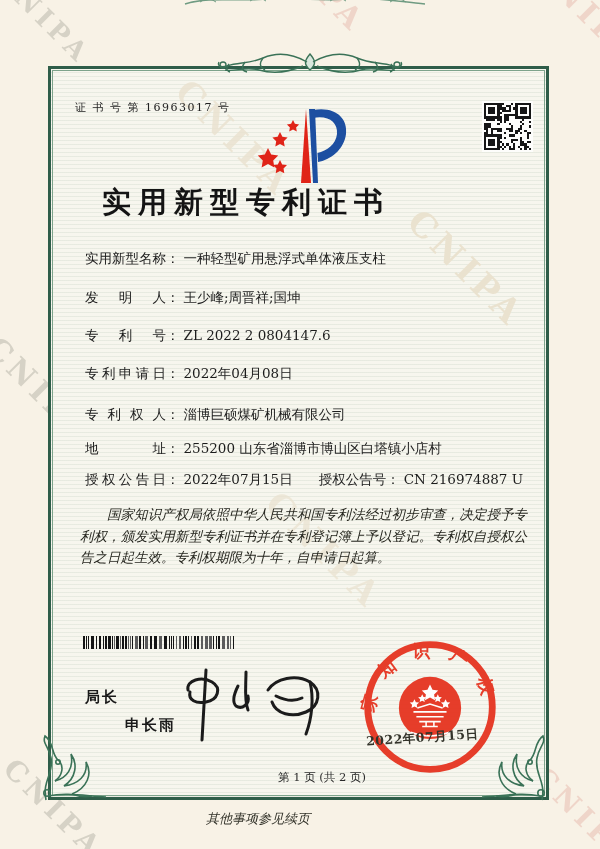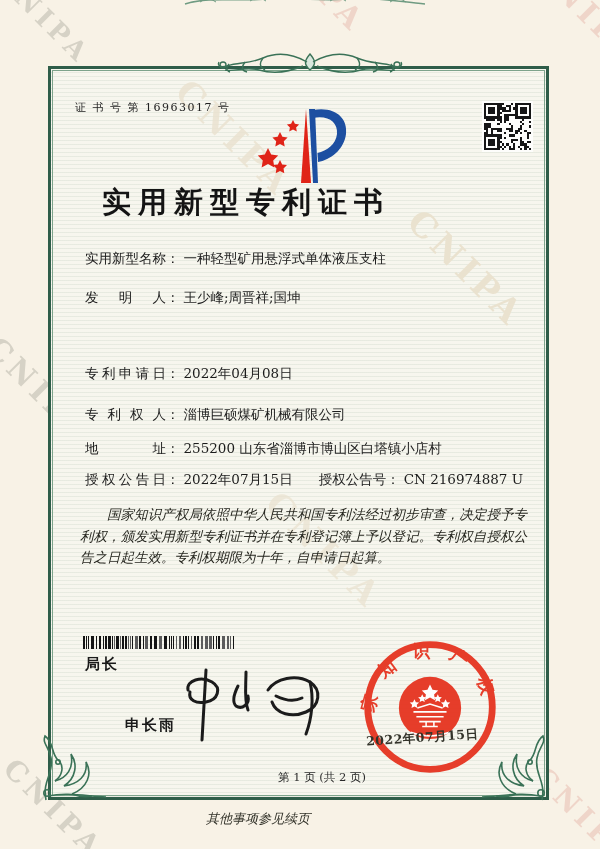--- a/index.html
+++ b/index.html
@@ -345,20 +345,23 @@
   </div>
 
   <div class="abs title">实用新型专利证书</div>
 
   <div class="abs field-row" style="top:250px;">
     <span class="flabel">实用新型名称</span><span class="fcolon">：</span><span class="fvalue">一种轻型矿用悬浮式单体液压支柱</span>
   </div>
   <div class="abs field-row" style="top:289px;">
     <span class="flabel">发明人</span><span class="fcolon">：</span><span class="fvalue">王少峰;周晋祥;国坤</span>
   </div>
+  <div class="abs field-row" style="top:327px;">
+    <span class="flabel">专利号</span><span class="fcolon">：</span><span class="fvalue">ZL 2022 2 0804147.6</span>
+  </div>
   <div class="abs field-row" style="top:365px;">
     <span class="flabel">专利申请日</span><span class="fcolon">：</span><span class="fvalue">2022年04月08日</span>
   </div>
   <div class="abs field-row" style="top:406px;">
     <span class="flabel">专利权人</span><span class="fcolon">：</span><span class="fvalue">淄博巨硕煤矿机械有限公司</span>
   </div>
   <div class="abs field-row" style="top:440px;">
     <span class="flabel">地址</span><span class="fcolon">：</span><span class="fvalue">255200 山东省淄博市博山区白塔镇小店村</span>
   </div>
   <div class="abs field-row" style="top:471px;">
@@ -412,21 +415,21 @@
       <rect x="126" y="0" width="3" height="13" fill="#5c5c5c"></rect>
       <rect x="130" y="0" width="1" height="13" fill="#151515"></rect>
       <rect x="133" y="0" width="1" height="13" fill="#151515"></rect>
       <rect x="135" y="0" width="2" height="13" fill="#151515"></rect>
       <rect x="139" y="0" width="3" height="13" fill="#5c5c5c"></rect>
       <rect x="144" y="0" width="2" height="13" fill="#5c5c5c"></rect>
       <rect x="147" y="0" width="1" height="13" fill="#5c5c5c"></rect>
       <rect x="150" y="0" width="1" height="13" fill="#151515"></rect>
     </svg>
 
-  <div class="abs director" style="top:655px;">局长</div>
+  <div class="abs director" style="top:688px;">局长</div>
   <div class="abs director" style="top:716px;margin-left:40px;">申长雨</div>
 
   <svg class="abs" style="left:172px;top:656px;" width="160" height="96" viewBox="0 0 160 96">
     <g stroke="#1b1b1b" stroke-width="3" fill="none" stroke-linecap="round">
       <path d="M34,14 C33,30 32,52 30,84"></path>
       <path d="M16,34 C14,24 30,20 40,26 C50,32 46,44 34,46 C24,48 16,44 18,36"></path>
       <path d="M66,30 C62,38 60,46 64,50 C70,54 78,48 76,40"></path>
       <path d="M74,16 C74,30 72,44 76,54"></path>
       <path d="M96,34 C104,22 124,18 138,26 C150,34 148,50 134,56 C120,62 104,58 100,46"></path>
       <path d="M104,40 C112,44 122,46 130,42"></path>

